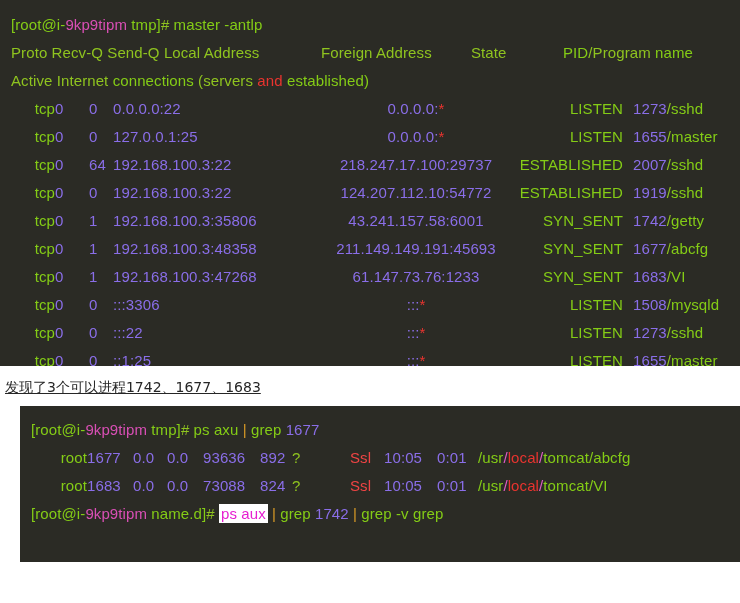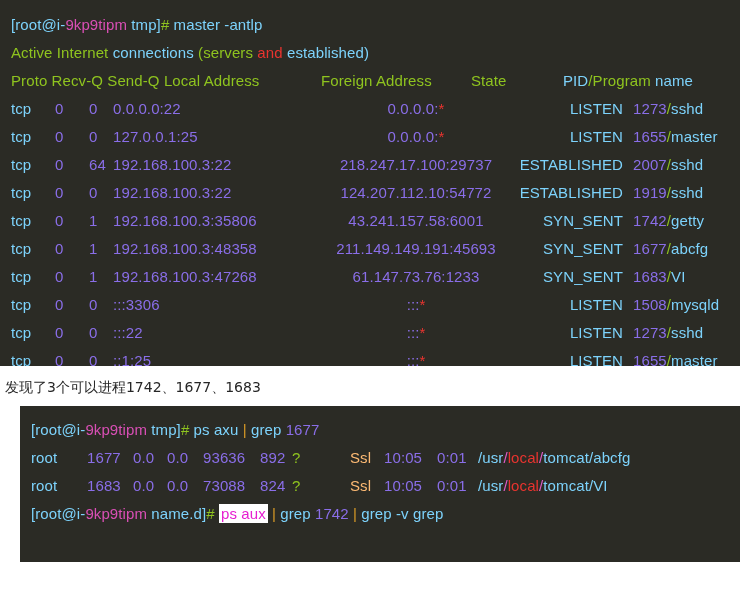--- a/index.html
+++ b/index.html
@@ -43,61 +43,62 @@
     white-space: pre;
     font-family: "Liberation Sans", "DejaVu Sans", sans-serif;
     font-size: 15px;
     line-height: 28px;
     height: 28px;
     padding-left: 11px;
     letter-spacing: 0.1px;
   }
 
   
-  .c-cyan   { color:#7dd3fc; }
+  .c-cyan   { color:#84cc16;text-align:right; }
   .c-green  { color:#8fc41f; }
   .c-purple { color:#8a6ee8; }
   .c-magenta{ color:#e05cc8; }
   .c-pink   { color:#d94fb5; }
   .c-red    { color:#e8342f; }
   .c-orange { color:#d79a26; }
-  .c-yellow { color:#fdba74; }
+  .c-yellow { color:#ef4444; }
 
   .hl {
     background:#ffffff;
     color:#e61fd0;
     padding: 1px 2px;
   }
 
   
   .note {
     background:#ffffff;
     padding: 8px 0 6px 2px;
   }
   .note-line {
     font-family: "DejaVu Sans", "Liberation Sans", sans-serif;
     font-size: 14px;
     line-height: 26px;
     color: #262626;
     padding-left: 3px;
     white-space: pre;
+    text-decoration: underline;
   }
 </style>
 </head>
 <body>
 
 <div class="page">
 
   <div class="term term-top">
 
     <div class="line"><span class="c-cyan">[root@i-</span><span class="c-pink">9kp9tipm</span><span class="c-cyan"> tmp]</span><span class="c-green">#</span><span class="c-cyan"> master -antlp</span></div>
 
+    <div class="line"><span class="c-green" style="display:inline-block;width:310px">Proto Recv-Q Send-Q Local Address</span><span class="c-green" style="display:inline-block;width:150px">Foreign Address</span><span class="c-green" style="display:inline-block;width:92px">State</span><span class="c-cyan">PID</span><span class="c-green">/Program </span><span class="c-cyan">name</span></div>
+
     <div class="line"><span class="c-green">Active Internet </span><span class="c-cyan">connections </span><span class="c-green">(servers </span><span class="c-red">and </span><span class="c-cyan">established)</span></div>
-
-    <div class="line"><span class="c-green" style="display:inline-block;width:310px">Proto Recv-Q Send-Q Local Address</span><span class="c-green" style="display:inline-block;width:150px">Foreign Address</span><span class="c-green" style="display:inline-block;width:92px">State</span><span class="c-cyan">PID</span><span class="c-green">/Program </span><span class="c-cyan">name</span></div>
 
     <div id="netstat-rows">
         <div class="line"><span class="c-cyan" style="display: inline-block; width: 44px;">tcp</span><span class="c-purple" style="display: inline-block; width: 34px;">0</span><span style="display: inline-block; width: 24px;"><span class="c-purple">0</span></span><span class="c-purple" style="display: inline-block; width: 208px;">0.0.0.0:22</span><span style="display: inline-block; width: 190px; text-align: center;"><span class="c-purple">0.0.0.0:</span><span class="c-red">*</span></span><span style="display: inline-block; width: 112px; text-align: right;"><span class="c-cyan">LISTEN</span></span><span style="display: inline-block; width: 10px;"></span><span class="c-purple">1273</span><span class="c-green">/</span><span class="c-cyan">sshd</span></div>
         <div class="line"><span class="c-cyan" style="display: inline-block; width: 44px;">tcp</span><span class="c-purple" style="display: inline-block; width: 34px;">0</span><span style="display: inline-block; width: 24px;"><span class="c-purple">0</span></span><span class="c-purple" style="display: inline-block; width: 208px;">127.0.0.1:25</span><span style="display: inline-block; width: 190px; text-align: center;"><span class="c-purple">0.0.0.0:</span><span class="c-red">*</span></span><span style="display: inline-block; width: 112px; text-align: right;"><span class="c-cyan">LISTEN</span></span><span style="display: inline-block; width: 10px;"></span><span class="c-purple">1655</span><span class="c-green">/</span><span class="c-cyan">master</span></div>
         <div class="line"><span class="c-cyan" style="display: inline-block; width: 44px;">tcp</span><span class="c-purple" style="display: inline-block; width: 34px;">0</span><span style="display: inline-block; width: 24px;"><span class="c-purple">64</span></span><span class="c-purple" style="display: inline-block; width: 208px;">192.168.100.3:22</span><span style="display: inline-block; width: 190px; text-align: center;"><span class="c-purple">218.247.17.100:29737</span></span><span style="display: inline-block; width: 112px; text-align: right;"><span class="c-cyan">ESTABLISHED</span></span><span style="display: inline-block; width: 10px;"></span><span class="c-purple">2007</span><span class="c-green">/</span><span class="c-cyan">sshd</span></div>
         <div class="line"><span class="c-cyan" style="display: inline-block; width: 44px;">tcp</span><span class="c-purple" style="display: inline-block; width: 34px;">0</span><span style="display: inline-block; width: 24px;"><span class="c-purple">0</span></span><span class="c-purple" style="display: inline-block; width: 208px;">192.168.100.3:22</span><span style="display: inline-block; width: 190px; text-align: center;"><span class="c-purple">124.207.112.10:54772</span></span><span style="display: inline-block; width: 112px; text-align: right;"><span class="c-cyan">ESTABLISHED</span></span><span style="display: inline-block; width: 10px;"></span><span class="c-purple">1919</span><span class="c-green">/</span><span class="c-cyan">sshd</span></div>
         <div class="line"><span class="c-cyan" style="display: inline-block; width: 44px;">tcp</span><span class="c-purple" style="display: inline-block; width: 34px;">0</span><span style="display: inline-block; width: 24px;"><span class="c-purple">1</span></span><span class="c-purple" style="display: inline-block; width: 208px;">192.168.100.3:35806</span><span style="display: inline-block; width: 190px; text-align: center;"><span class="c-purple">43.241.157.58:6001</span></span><span style="display: inline-block; width: 112px; text-align: right;"><span class="c-cyan">SYN_SENT</span></span><span style="display: inline-block; width: 10px;"></span><span class="c-purple">1742</span><span class="c-green">/</span><span class="c-cyan">getty</span></div>
         <div class="line"><span class="c-cyan" style="display: inline-block; width: 44px;">tcp</span><span class="c-purple" style="display: inline-block; width: 34px;">0</span><span style="display: inline-block; width: 24px;"><span class="c-purple">1</span></span><span class="c-purple" style="display: inline-block; width: 208px;">192.168.100.3:48358</span><span style="display: inline-block; width: 190px; text-align: center;"><span class="c-purple">211.149.149.191:45693</span></span><span style="display: inline-block; width: 112px; text-align: right;"><span class="c-cyan">SYN_SENT</span></span><span style="display: inline-block; width: 10px;"></span><span class="c-purple">1677</span><span class="c-green">/</span><span class="c-cyan">abcfg</span></div>
         <div class="line"><span class="c-cyan" style="display: inline-block; width: 44px;">tcp</span><span class="c-purple" style="display: inline-block; width: 34px;">0</span><span style="display: inline-block; width: 24px;"><span class="c-purple">1</span></span><span class="c-purple" style="display: inline-block; width: 208px;">192.168.100.3:47268</span><span style="display: inline-block; width: 190px; text-align: center;"><span class="c-purple">61.147.73.76:1233</span></span><span style="display: inline-block; width: 112px; text-align: right;"><span class="c-cyan">SYN_SENT</span></span><span style="display: inline-block; width: 10px;"></span><span class="c-purple">1683</span><span class="c-green">/</span><span class="c-cyan">VI</span></div>
         <div class="line"><span class="c-cyan" style="display: inline-block; width: 44px;">tcp</span><span class="c-purple" style="display: inline-block; width: 34px;">0</span><span style="display: inline-block; width: 24px;"><span class="c-purple">0</span></span><span class="c-purple" style="display: inline-block; width: 208px;">:::3306</span><span style="display: inline-block; width: 190px; text-align: center;"><span class="c-purple">:::</span><span class="c-red">*</span></span><span style="display: inline-block; width: 112px; text-align: right;"><span class="c-cyan">LISTEN</span></span><span style="display: inline-block; width: 10px;"></span><span class="c-purple">1508</span><span class="c-green">/</span><span class="c-cyan">mysqld</span></div>

